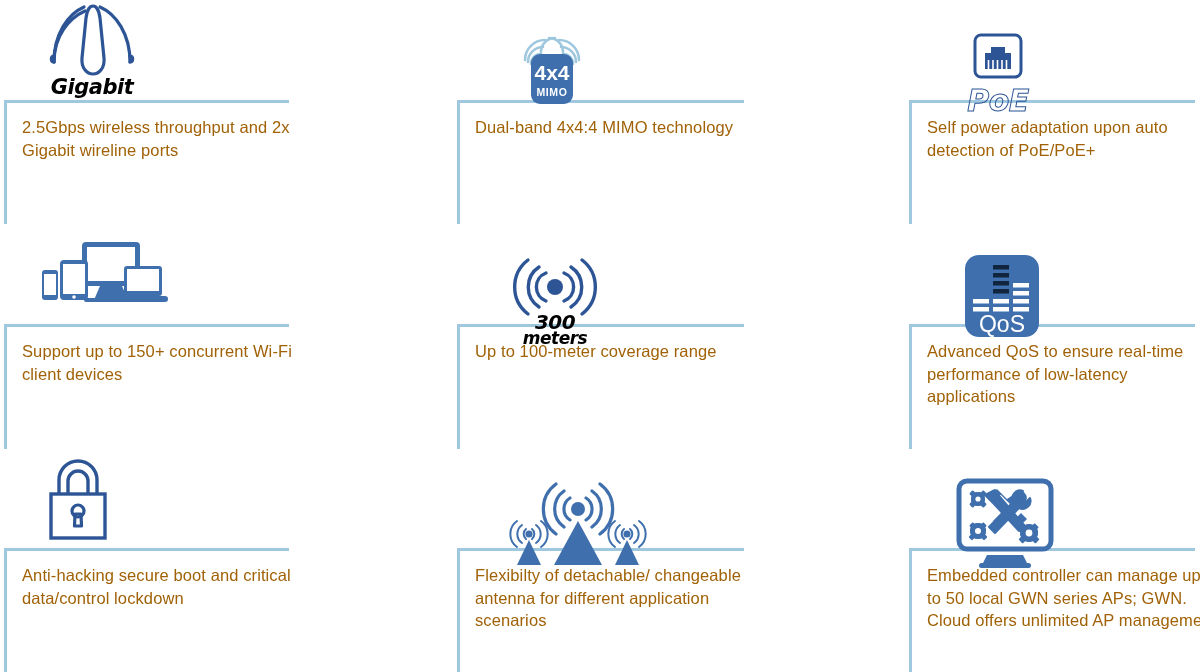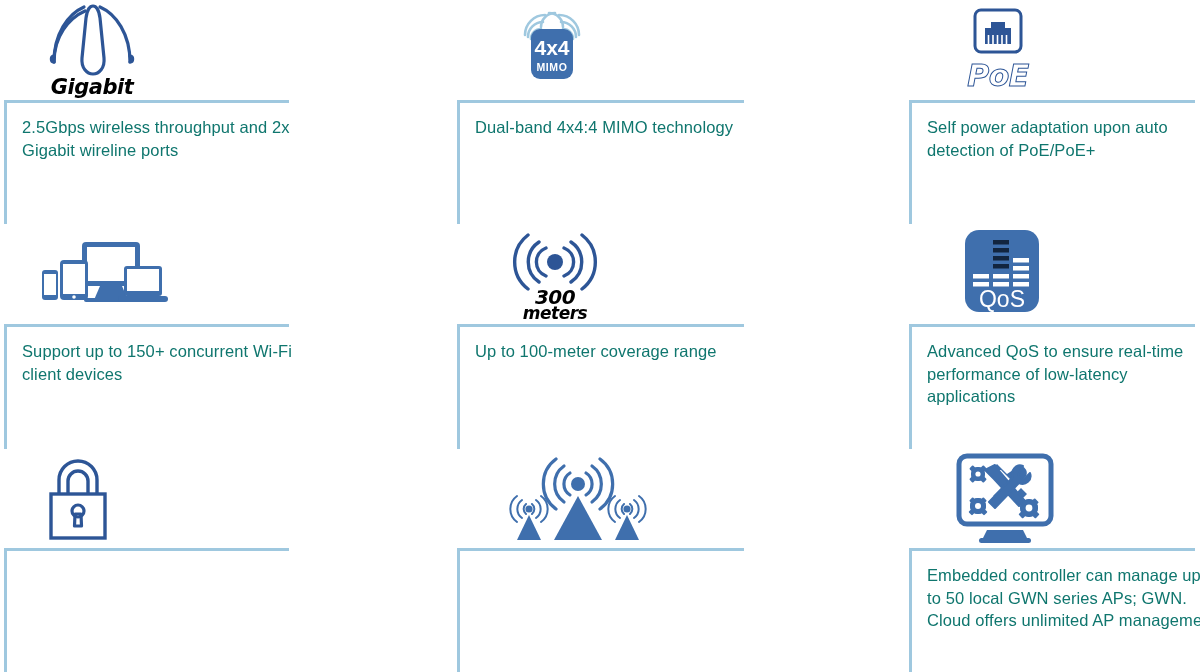--- a/index.html
+++ b/index.html
@@ -53,33 +53,33 @@
   .icon-area {
     position: absolute;
     left: 24px;
     top: 0;
     width: 260px;
     height: 100px;
     display: flex;
     align-items: center;
     justify-content: flex-start;
   }
-  .col2 .icon-area, .col3 .icon-area { justify-content: flex-start; }
+  .col2 .icon-area, .col3 .icon-area { justify-content: flex-start; margin-top: 25px; }
   .icon-inner { margin-left: 14px; }
   .col2 .icon-inner { margin-left: 26px; }
   .col3 .icon-inner { margin-left: 22px; }
 
   .feature-text {
     position: absolute;
     left: 22px;
     top: 116px;
     width: 285px;
     font-size: 16.5px;
     line-height: 22.5px;
-    color: #0f766e;
+    color: #a16207;
     letter-spacing: 0.1px;
   }
   .col3 .feature-text { width: 290px; }
   .col2 .feature-text { left: 472px; }
 
   
   .feature-cell .feature-text { left: 22px; }
 
   .brand-label {
     font-family: "DejaVu Sans", sans-serif;
@@ -252,20 +252,21 @@
       <div class="icon-inner">
         <svg width="80" height="88" viewBox="0 0 80 88">
           <path d="M21 40 L21 26 A19 19 0 0 1 59 26 L59 40" fill="none" stroke="#2d5596" stroke-width="3.4"></path>
           <path d="M30 40 L30 27 A10 10 0 0 1 50 27 L50 40" fill="none" stroke="#2d5596" stroke-width="3.4"></path>
           <rect x="13" y="40" width="54" height="44" fill="none" stroke="#2d5596" stroke-width="3.4"></rect>
           <circle cx="40" cy="57" r="6" fill="none" stroke="#2d5596" stroke-width="3.2"></circle>
           <path d="M37 60 L36.5 72 L43.5 72 L43 60 Z" fill="none" stroke="#2d5596" stroke-width="3.2" stroke-linejoin="round"></path>
         </svg>
       </div>
     </div>
+    <div class="feature-text">Anti-hacking secure boot and critical data/control lockdown</div>
   </div>
 
   <div class="feature-cell col2 row3">
     <div class="rule-vertical"></div>
     <div class="rule-horizontal"></div>
     <div class="icon-area">
       <div class="icon-inner">
         <svg width="150" height="92" viewBox="0 0 150 92">
           <g fill="none" stroke="#3f6fad" stroke-width="3.2" stroke-linecap="round">
             <path d="M61 14 A22 22 0 0 0 61 50"></path>
@@ -293,20 +294,21 @@
             <path d="M121 52 A6.5 6.5 0 0 0 121 62"></path>
             <path d="M127 52 A6.5 6.5 0 0 1 127 62"></path>
             <path d="M112 44 A16 16 0 0 0 112 70"></path>
             <path d="M136 44 A16 16 0 0 1 136 70"></path>
           </g>
           <circle cx="124" cy="57" r="3.6" fill="#3f6fad"></circle>
           <path d="M124 63 L136 88 L112 88 Z" fill="#3f6fad"></path>
         </svg>
       </div>
     </div>
+    <div class="feature-text">Flexibilty of detachable/ changeable antenna for different application scenarios</div>
   </div>
 
   <div class="feature-cell col3 row3">
     <div class="rule-vertical"></div>
     <div class="rule-horizontal"></div>
     <div class="icon-area">
       <div class="icon-inner">
         <svg width="108" height="92" viewBox="0 0 108 92">
           <rect x="8" y="4" width="92" height="68" rx="8" fill="none" stroke="#3f6fad" stroke-width="5"></rect>
           <path d="M36 78 L72 78 L76 86 L32 86 Z" fill="#3f6fad"></path>

